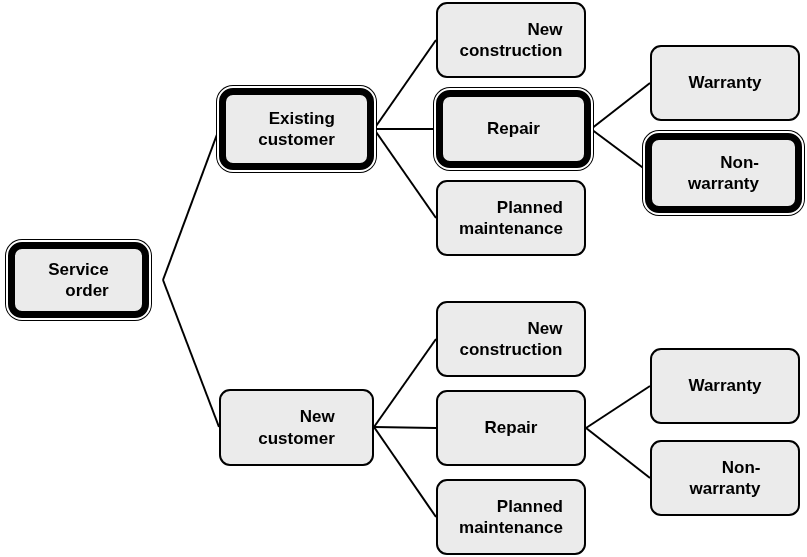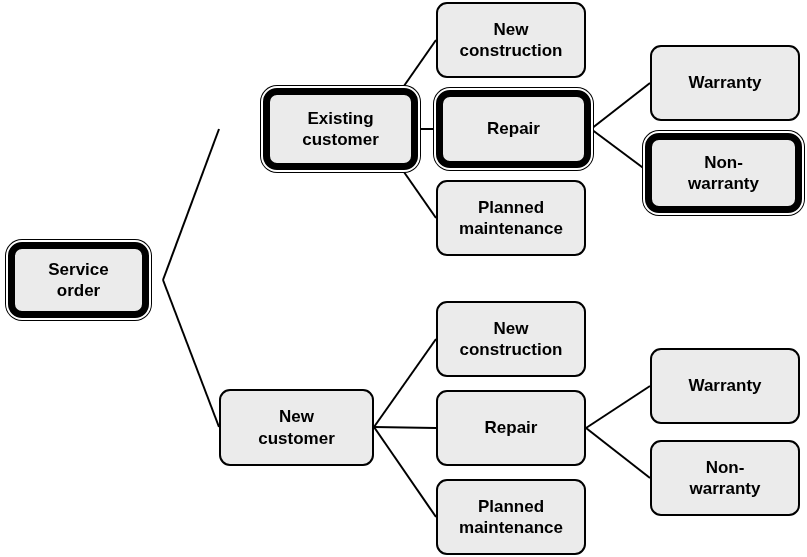--- a/index.html
+++ b/index.html
@@ -27,21 +27,21 @@
   }
   .node {
     position: absolute;
     box-sizing: border-box;
     background: #ebebeb;
     border: 2px solid #000000;
     border-radius: 11px;
     display: flex;
     align-items: center;
     justify-content: center;
-    text-align: center;
+    text-align: right;
     color: #000000;
     font-weight: bold;
     font-size: 17px;
     line-height: 1.25;
     z-index: 2;
   }
   
   .node.highlight {
     border: 7px solid #000000;
     border-radius: 14px;
@@ -69,21 +69,21 @@
       <line x1="374" y1="427" x2="436" y2="428" stroke="#000000" stroke-width="2"></line>
       <line x1="374" y1="427" x2="436" y2="517" stroke="#000000" stroke-width="2"></line>
       <line x1="586" y1="428" x2="650" y2="386" stroke="#000000" stroke-width="2"></line>
       <line x1="586" y1="428" x2="650" y2="478" stroke="#000000" stroke-width="2"></line>
     </svg>
   <div id="node-layer">
       <div class="node highlight" style="left: 8px; top: 242px; width: 141px; height: 76px; background: rgb(235, 235, 235);">
         <span class="label">Service
 order</span>
       </div>
-      <div class="node highlight" style="left: 219px; top: 88px; width: 155px; height: 82px; background: rgb(235, 235, 235); margin-left: 44px;">
+      <div class="node highlight" style="left: 219px; top: 88px; width: 155px; height: 82px; background: rgb(235, 235, 235);">
         <span class="label">Existing
 customer</span>
       </div>
       <div class="node" style="left: 436px; top: 2px; width: 150px; height: 76px; background: rgb(235, 235, 235);">
         <span class="label">New
 construction</span>
       </div>
       <div class="node highlight" style="left: 436px; top: 90px; width: 155px; height: 78px; background: rgb(235, 235, 235);">
         <span class="label">Repair</span>
       </div>

